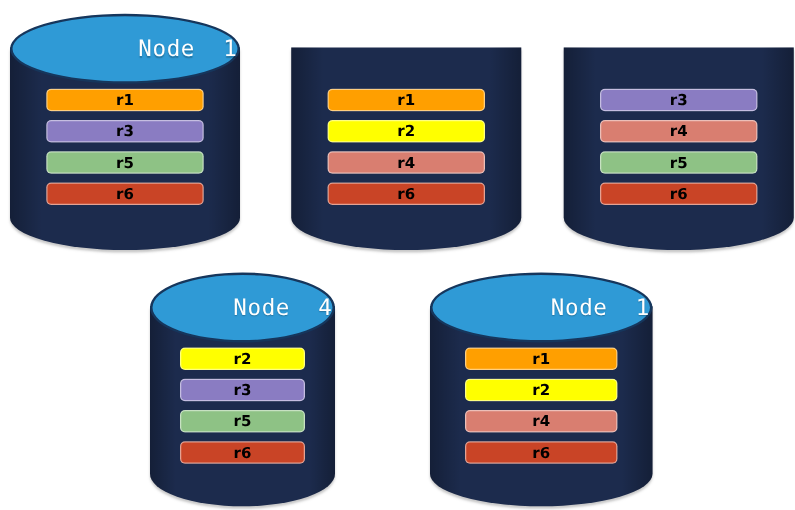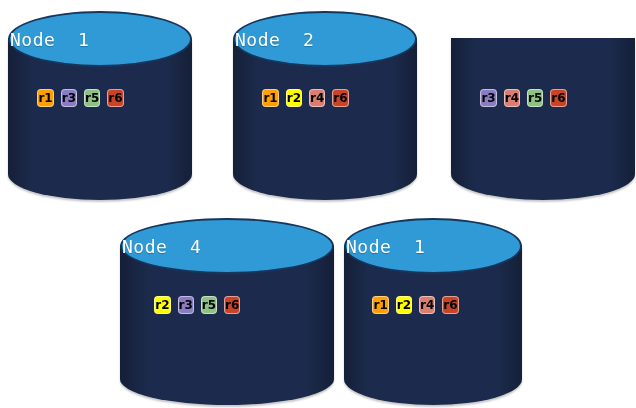--- a/index.html
+++ b/index.html
@@ -34,40 +34,39 @@
   .cyl-top {
     position: absolute;
     left: 0; top: 0;
     width: 100%; height: 56px;
     box-sizing: border-box;
     background: var(--cylinder-top, #2F9AD6);
     border: 2px solid var(--cylinder-top-border, #16365C);
     border-radius: 50%;
     display: flex;
     align-items: center;
-    justify-content: flex-start;
+    justify-content: flex-end;
     z-index: 2;
   }
   .cyl-title {
     color: var(--title-text, #ffffff);
     font-family: "DejaVu Sans Mono", monospace;
     font-size: 18px;
     white-space: pre;
     letter-spacing: 0.5px;
     text-shadow: 0 1px 1px rgba(0,0,0,0.25);
   }
   .bars {
     position: absolute;
     left: 16%; right: 16%;
     top: 60px;
     display: flex;
-    flex-direction: row;
+    flex-direction: column;
     gap: 7px;
     z-index: 3;
-    margin-top: 18px;
   }
   .bar {
     height: 18px;
     box-sizing: border-box;
     border-radius: 4px;
     border: 1px solid rgba(255,255,255,0.5);
     display: flex;
     align-items: center;
     justify-content: center;
   }
@@ -100,23 +99,20 @@
         <span class="bar-label">r5</span>
       </div>
       <div class="bar" style="background: rgb(201, 68, 38);">
         <span class="bar-label">r6</span>
       </div>
     </div>
   </div>
 
   <div class="cylinder" style="left:233px; top:11px; width:184px; height:189px;">
     <div class="cyl-body"></div>
-    <div class="cyl-top">
-      <span class="cyl-title">Node  2</span>
-    </div>
     <div class="bars">
       <div class="bar" style="background: rgb(255, 159, 0);">
         <span class="bar-label">r1</span>
       </div>
       <div class="bar" style="background: rgb(255, 255, 0);">
         <span class="bar-label">r2</span>
       </div>
       <div class="bar" style="background: rgb(217, 126, 112);">
         <span class="bar-label">r4</span>
       </div>
@@ -137,21 +133,21 @@
       </div>
       <div class="bar" style="background: rgb(142, 194, 133);">
         <span class="bar-label">r5</span>
       </div>
       <div class="bar" style="background: rgb(201, 68, 38);">
         <span class="bar-label">r6</span>
       </div>
     </div>
   </div>
 
-  <div class="cylinder" style="left:120px; top:218px; width:214px; height:187px;">
+  <div class="cylinder" style="left:120px; top:218px; width:148px; height:187px;">
     <div class="cyl-body"></div>
     <div class="cyl-top">
       <span class="cyl-title">Node  4</span>
     </div>
     <div class="bars">
       <div class="bar" style="background: rgb(255, 255, 0);">
         <span class="bar-label">r2</span>
       </div>
       <div class="bar" style="background: rgb(138, 124, 194);">
         <span class="bar-label">r3</span>

